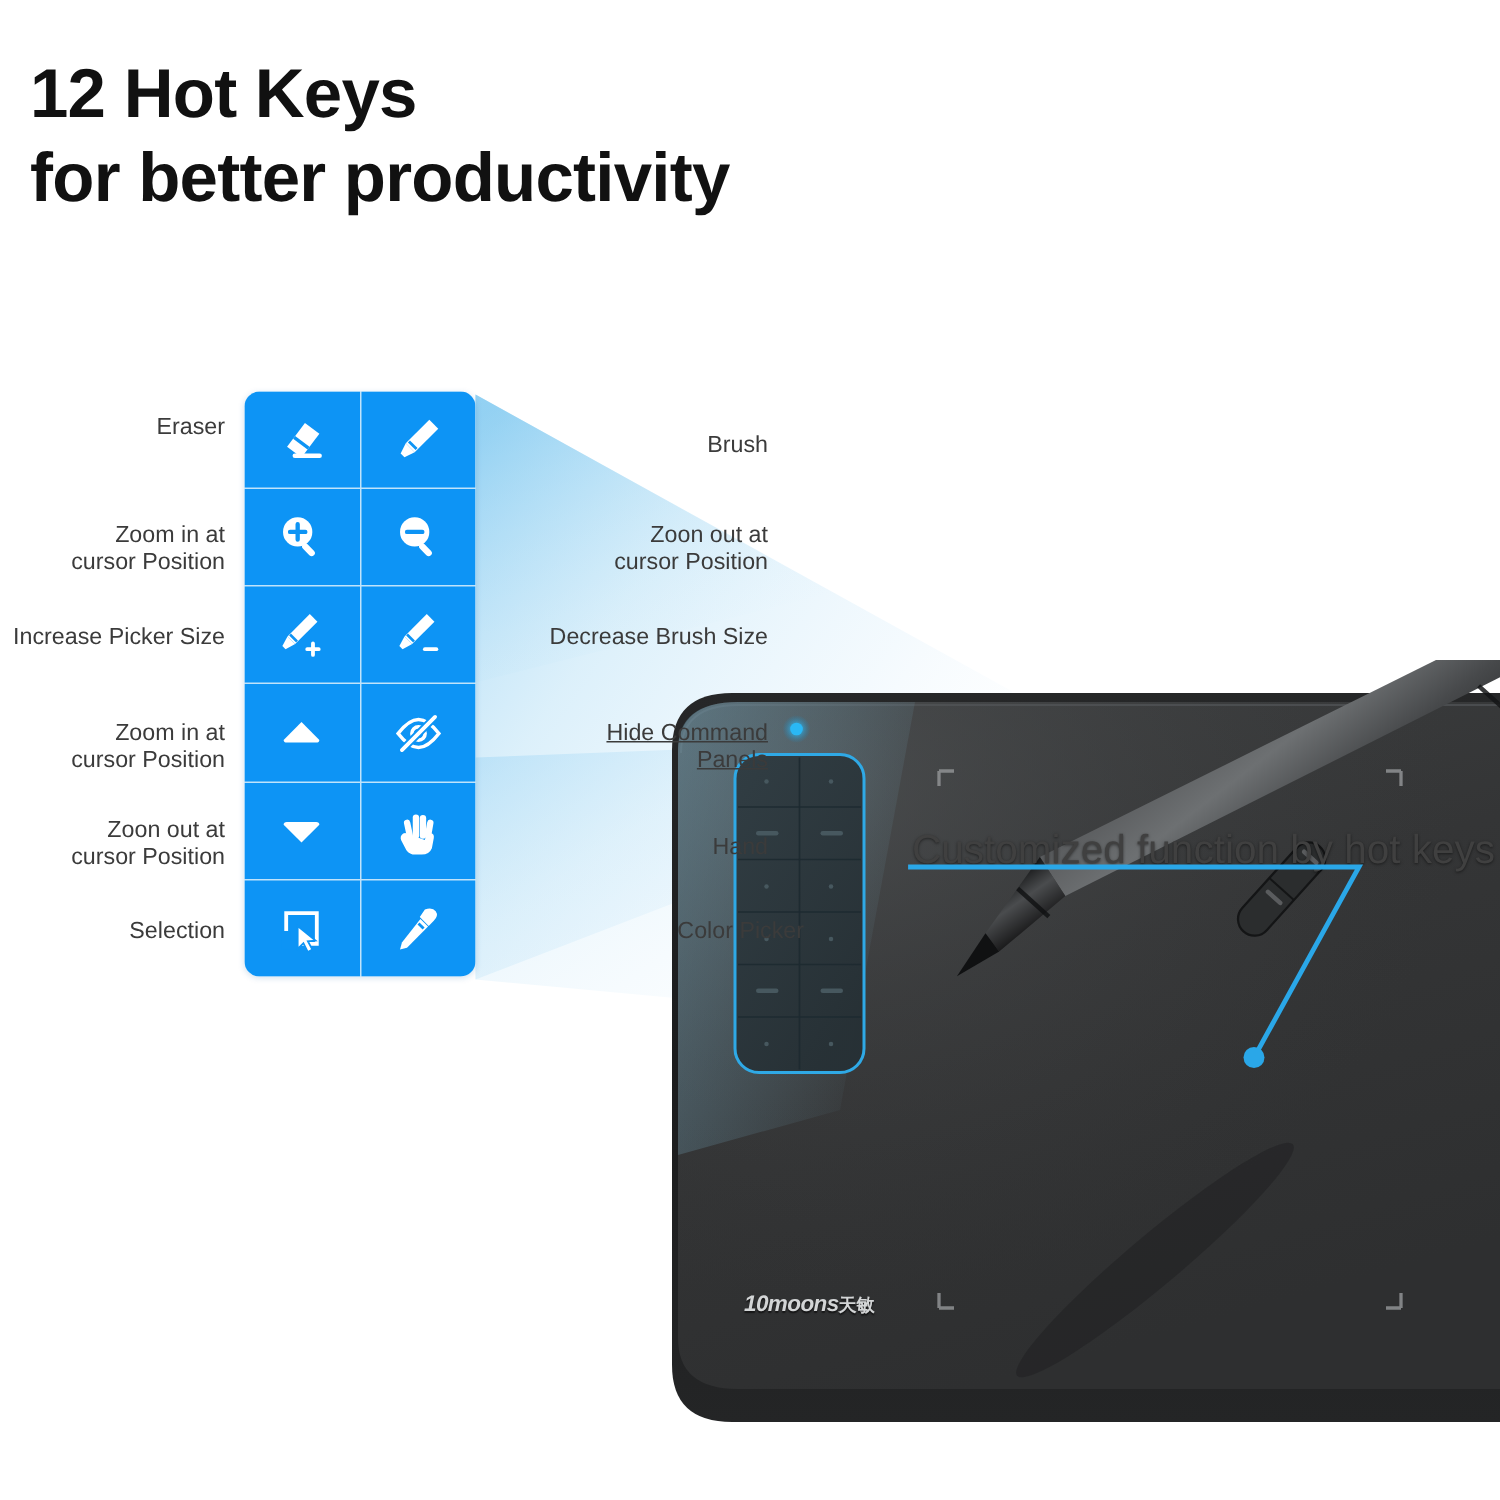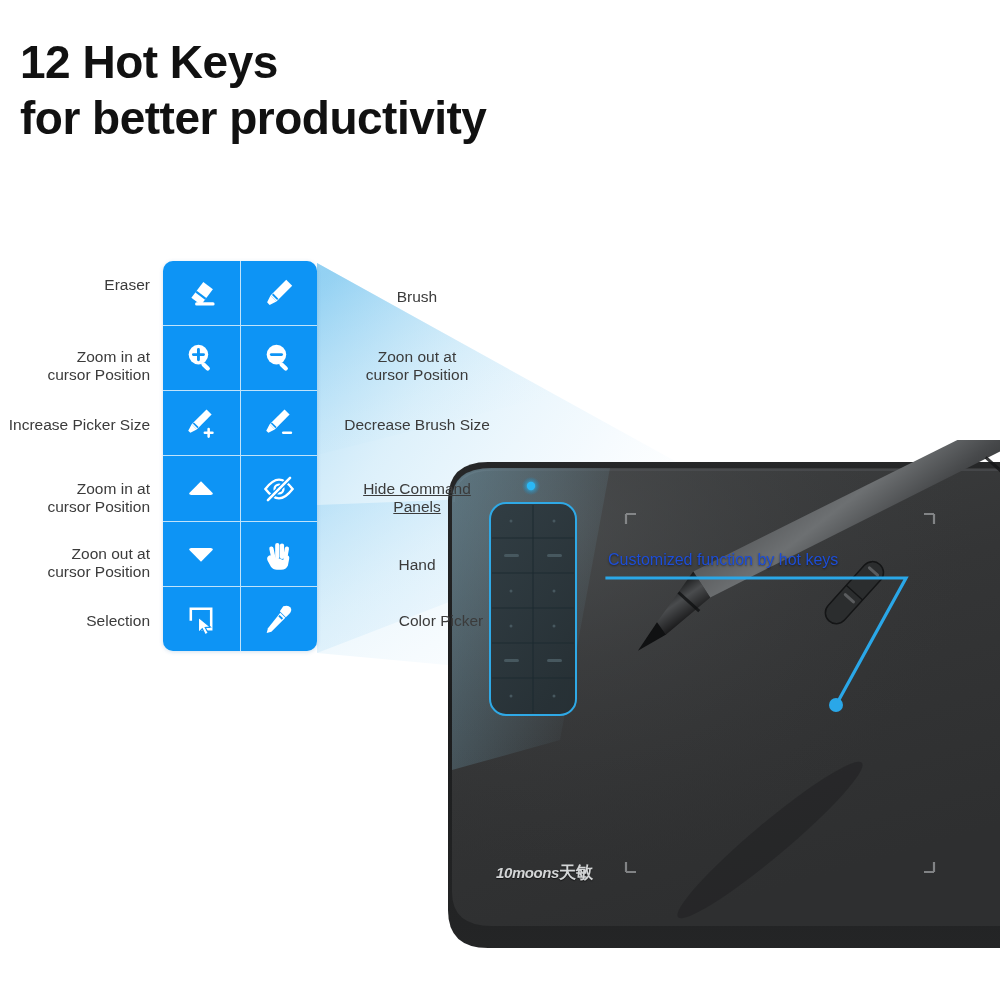--- a/index.html
+++ b/index.html
@@ -27,35 +27,35 @@
     border-radius:10px;overflow:hidden;
     display:grid;grid-template-columns:1fr 1fr;grid-template-rows:repeat(6,1fr);
     gap:1px;background:#bfe3fb;
     box-shadow:0 1px 4px rgba(0,90,160,.18);
   }
   .key{position:relative;background:#0d94f5;display:flex;align-items:center;justify-content:center;}
   .key svg{width:34px;height:34px;display:block;}
 
   
   .lab-left{position:absolute;width:150px;text-align:right;font-size:15.5px;color:#3b3b3b;line-height:1.18;}
-  .lab-right{position:absolute;left:322px;width:190px;text-align:center;font-size:15.5px;color:#3b3b3b;line-height:1.18;}
+  .lab-right{position:absolute;left:322px;width:190px;text-align:right;font-size:15.5px;color:#3b3b3b;line-height:1.18;}
 
   
   .caption{
-    position:absolute;left:608px;top:551px;font-size:16px;color:#1d4ed8;white-space:nowrap;
+    position:absolute;left:608px;top:551px;font-size:27px;color:#404040;white-space:nowrap;
     text-shadow:0 1px 2px rgba(0,0,0,.5);
   }
   .pointer{position:absolute;left:590px;top:560px;width:340px;height:170px;pointer-events:none;}
 
   .logo{
     position:absolute;left:496px;top:861px;font-size:15px;font-weight:bold;font-style:italic;
     color:#d3d5d6;letter-spacing:-0.4px;white-space:nowrap;
     text-shadow:0 1px 1px rgba(0,0,0,.6);
   }
-  .logo .cn{font-size:17px;font-style:normal;letter-spacing:0;margin-top:12px;}
+  .logo .cn{font-size:12px;font-style:normal;letter-spacing:0;margin-top:12px;}
 </style>
 </head>
 <body>
 
 <div id="stage">
 
   <div class="headline">
     <div class="h-line">12 Hot Keys</div>
     <div class="h-line">for better productivity</div>
   </div>

